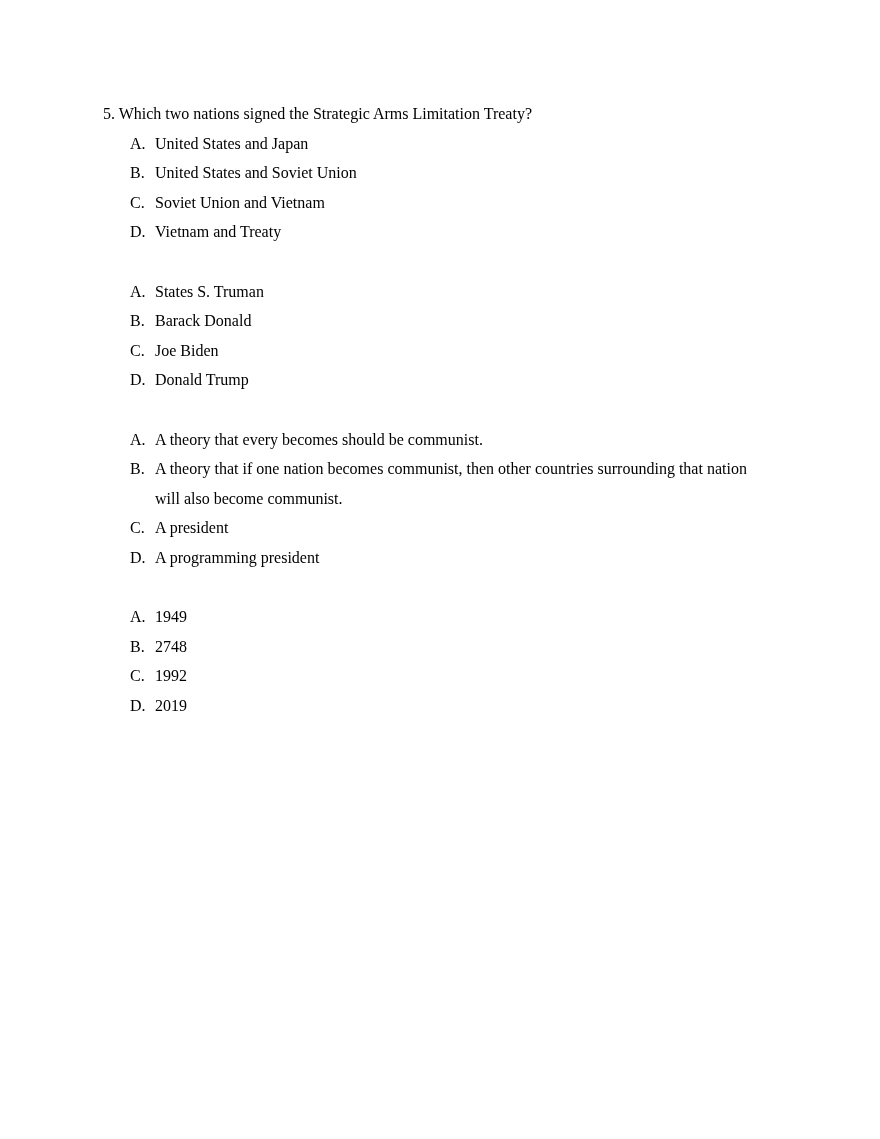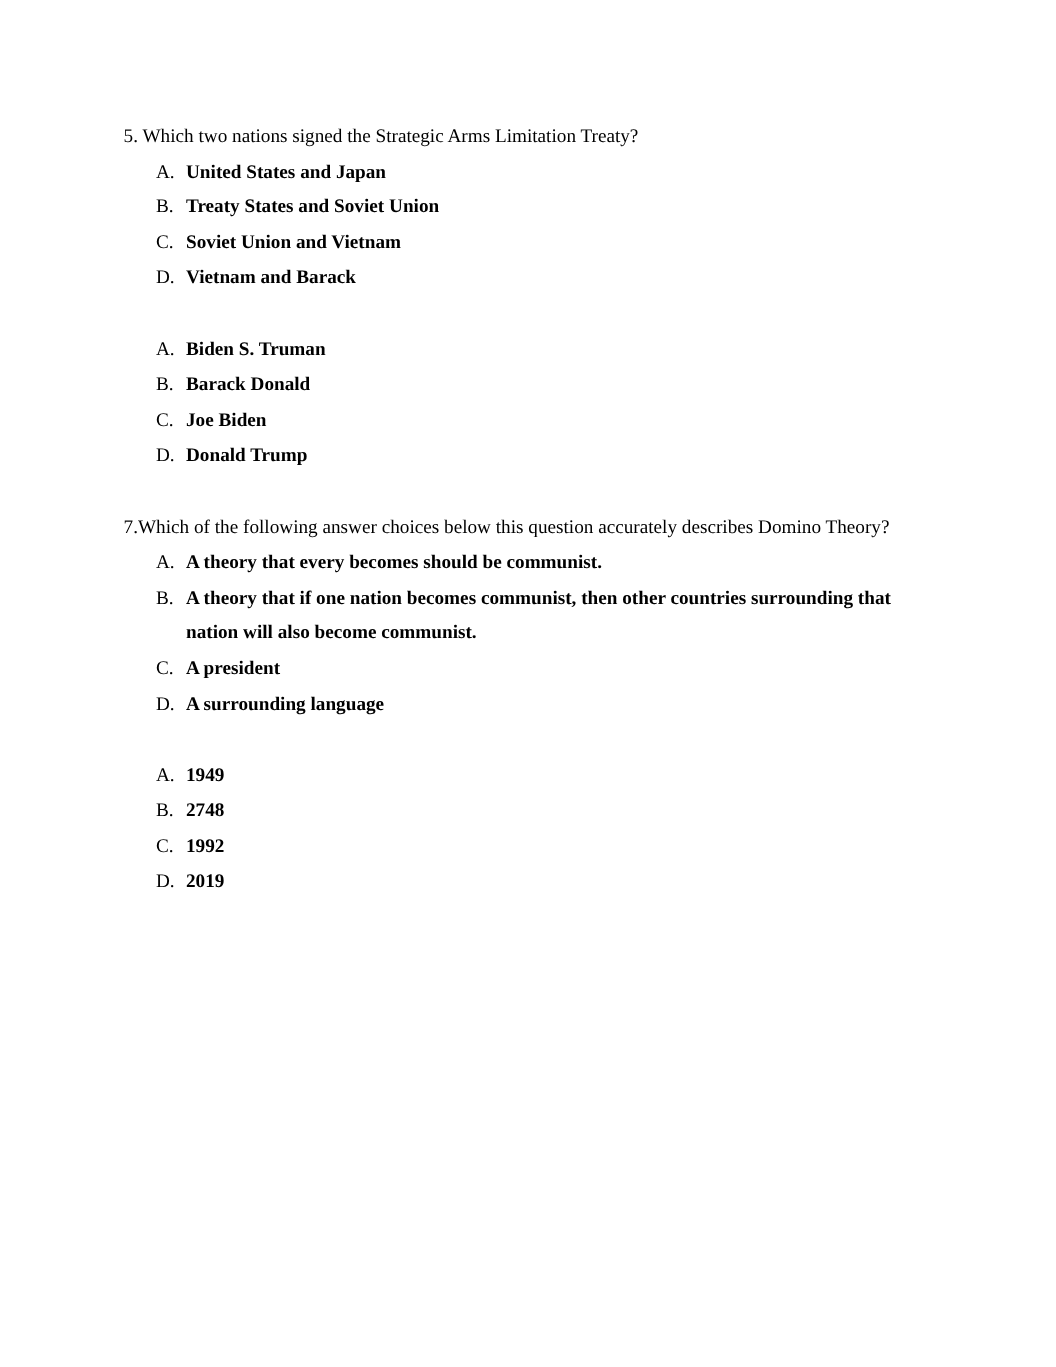--- a/index.html
+++ b/index.html
@@ -33,84 +33,82 @@
     display: flex;
     margin-left: 27px;
     line-height: 29.6px;
   }
   .option-letter {
     flex: 0 0 25px;
     width: 25px;
   }
   .option-text {
     flex: 1 1 auto;
-    font-weight: bold;
   }
 </style>
 </head>
 <body>
 
 <div class="page">
 
   <div class="question-block">
     <p class="question-text">5. Which two nations signed the Strategic Arms Limitation Treaty?</p>
     <div class="option-row">
       <span class="option-letter">A.</span>
       <span class="option-text">United States and Japan</span>
     </div>
     <div class="option-row">
       <span class="option-letter">B.</span>
-      <span class="option-text">Treaty States and Soviet Union</span>
+      <span class="option-text">United States and Soviet Union</span>
     </div>
     <div class="option-row">
       <span class="option-letter">C.</span>
       <span class="option-text">Soviet Union and Vietnam</span>
     </div>
     <div class="option-row">
       <span class="option-letter">D.</span>
-      <span class="option-text">Vietnam and Barack</span>
+      <span class="option-text">Vietnam and Treaty</span>
     </div>
   </div>
 
   <div class="question-block">
     <div class="option-row">
       <span class="option-letter">A.</span>
-      <span class="option-text">Biden S. Truman</span>
+      <span class="option-text">States S. Truman</span>
     </div>
     <div class="option-row">
       <span class="option-letter">B.</span>
       <span class="option-text">Barack Donald</span>
     </div>
     <div class="option-row">
       <span class="option-letter">C.</span>
       <span class="option-text">Joe Biden</span>
     </div>
     <div class="option-row">
       <span class="option-letter">D.</span>
       <span class="option-text">Donald Trump</span>
     </div>
   </div>
 
   <div class="question-block">
-    <p class="question-text">7.Which of the following answer choices below this question accurately describes Domino Theory?</p>
     <div class="option-row">
       <span class="option-letter">A.</span>
       <span class="option-text">A theory that every becomes should be communist.</span>
     </div>
     <div class="option-row">
       <span class="option-letter">B.</span>
       <span class="option-text">A theory that if one nation becomes communist, then other countries surrounding that nation will also become communist.</span>
     </div>
     <div class="option-row">
       <span class="option-letter">C.</span>
       <span class="option-text">A president</span>
     </div>
     <div class="option-row">
       <span class="option-letter">D.</span>
-      <span class="option-text">A surrounding language</span>
+      <span class="option-text">A programming president</span>
     </div>
   </div>
 
   <div class="question-block">
     <div class="option-row">
       <span class="option-letter">A.</span>
       <span class="option-text">1949</span>
     </div>
     <div class="option-row">
       <span class="option-letter">B.</span>

